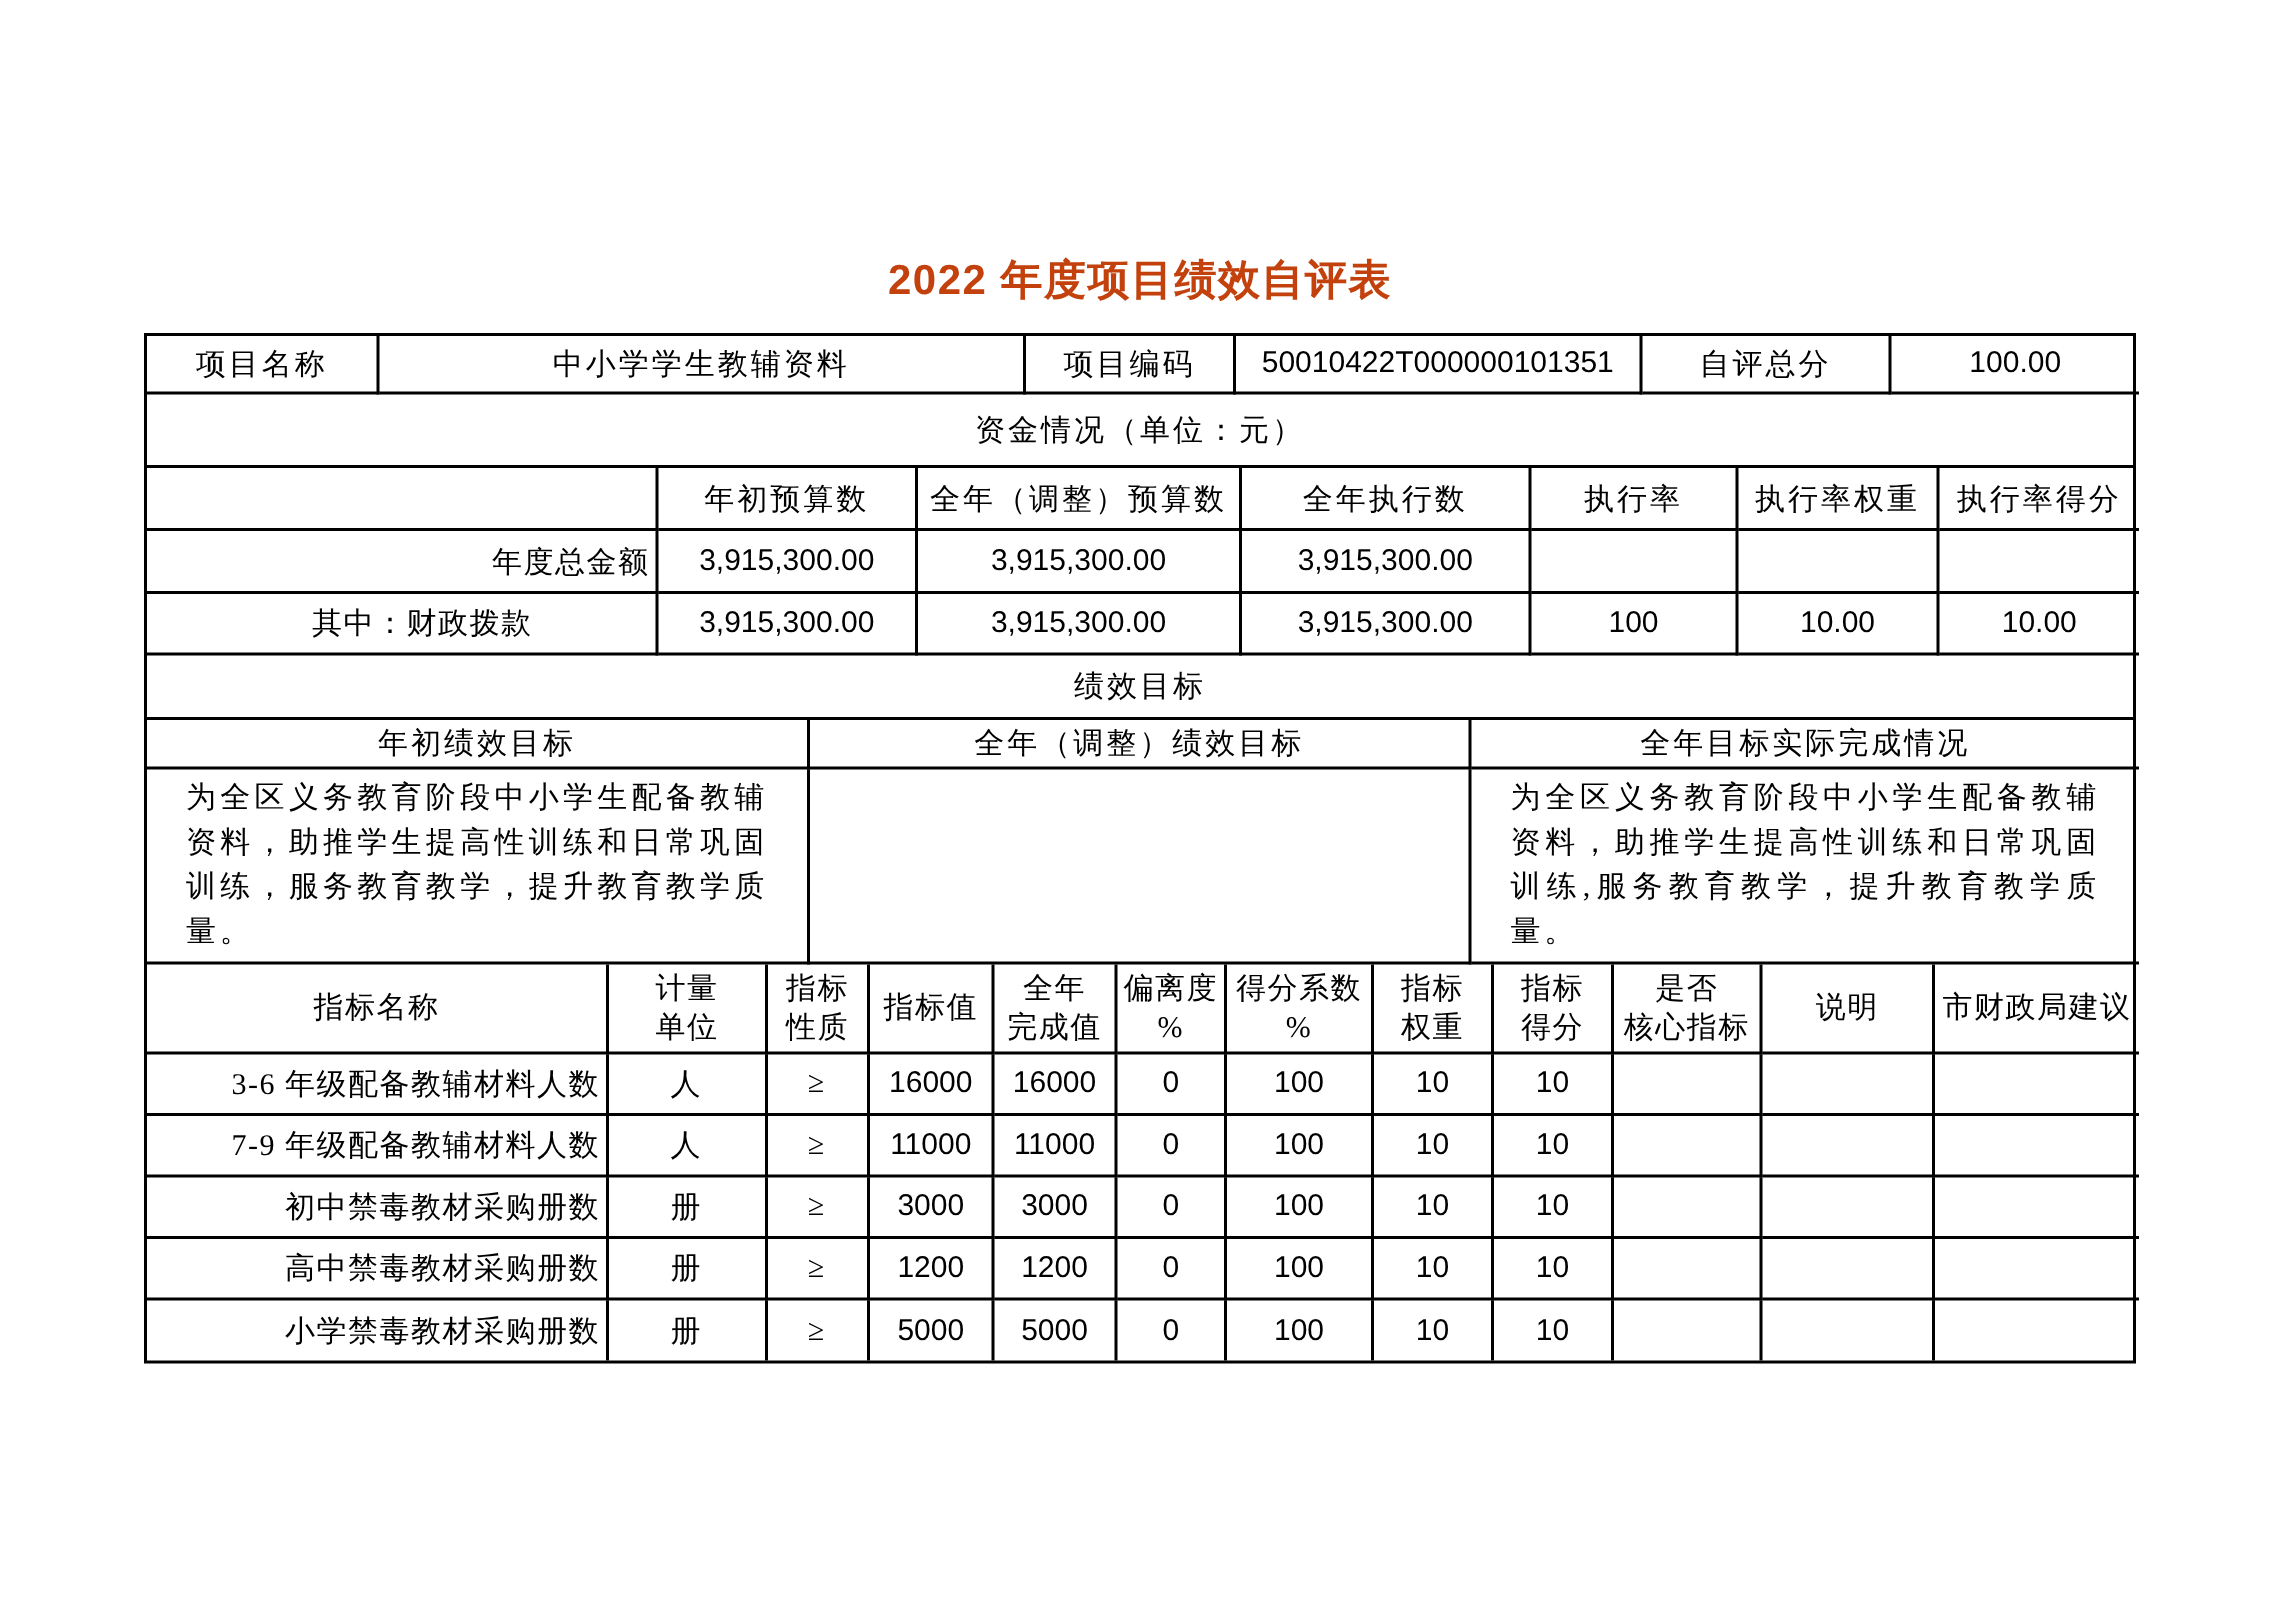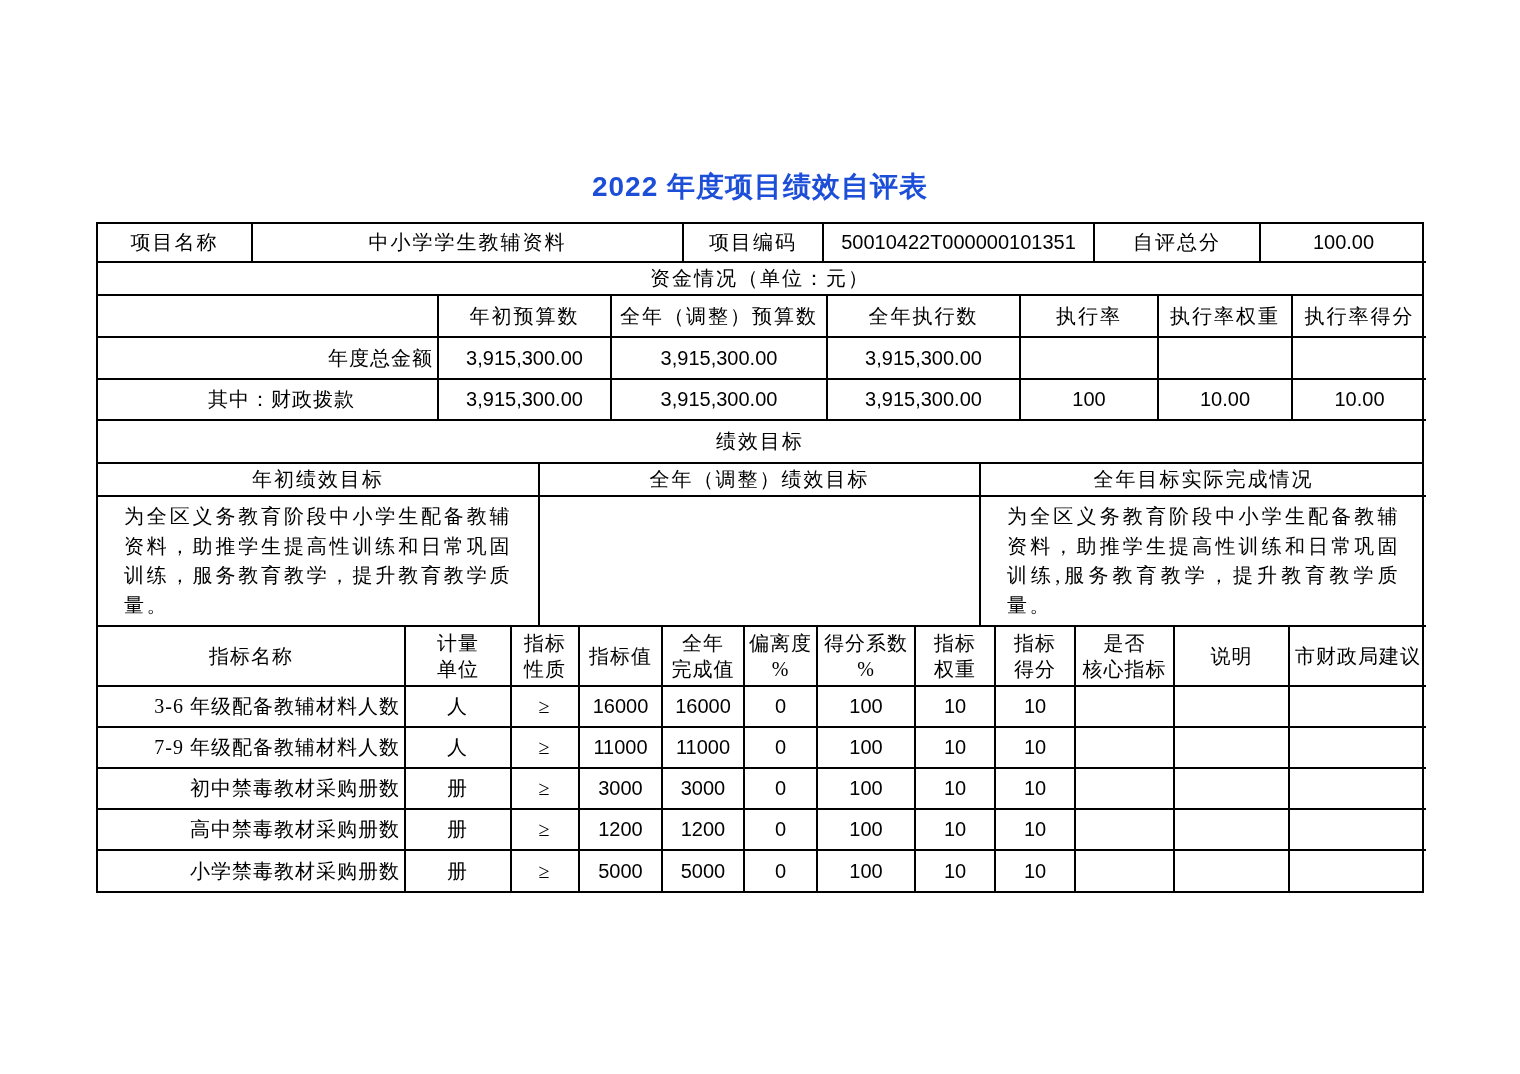--- a/index.html
+++ b/index.html
@@ -14,21 +14,21 @@
     font-family: "Liberation Serif", serif;
   }
   .page-title {
     margin: 0;
     padding-top: 168px;
     text-align: center;
     font-family: "Liberation Sans", "DejaVu Sans", sans-serif;
     font-weight: bold;
     font-size: 28px;
     letter-spacing: 1px;
-    color: #1d4ed8;
+    color: #c2410c;
   }
   .doc-table {
     width: 1328px;
     margin: 16px auto 0 auto;
     border: 2px solid #000;
     box-sizing: border-box;
   }
   table {
     border-collapse: collapse;
     table-layout: fixed;
@@ -69,21 +69,21 @@
     vertical-align: top;
     padding: 5px 26px;
     line-height: 1.48;
     letter-spacing: 2.5px;
   }
   
   tr.rh38 { height: 38px; }
   tr.rh41 { height: 41px; }
   tr.rh42 { height: 42px; }
   tr.rh44 { height: 28px; }
-  tr.rh45 { height: 32px; }
+  tr.rh45 { height: 48px; }
   tr.rh59 { height: 59px; }
   tr.rh86 { height: 86px; }
 </style>
 </head>
 <body>
 
 <div>
   <h1 class="page-title">2022 年度项目绩效自评表</h1>
 
   <div class="doc-table">

